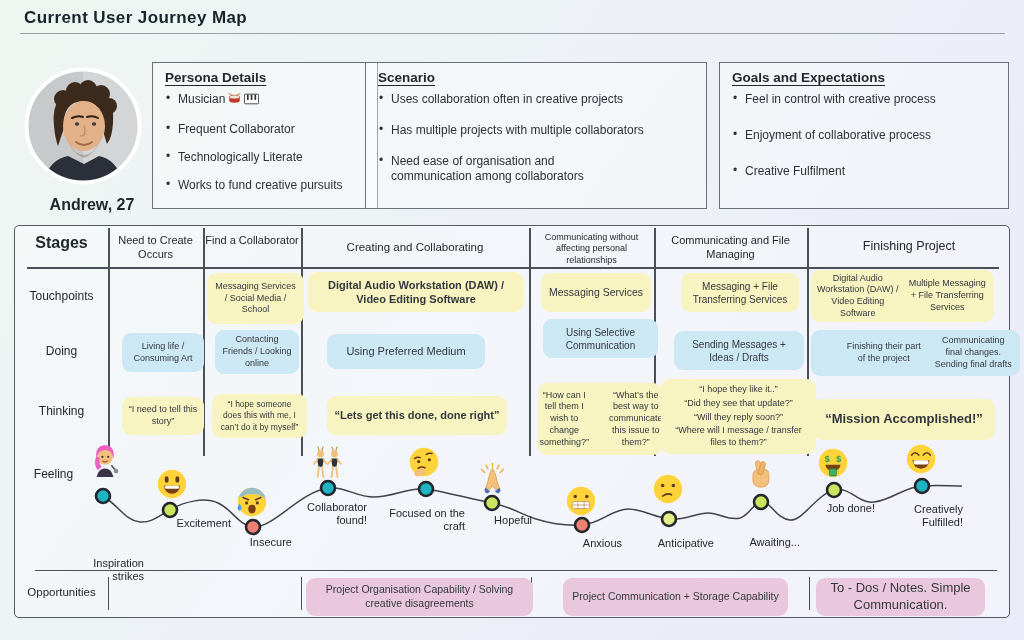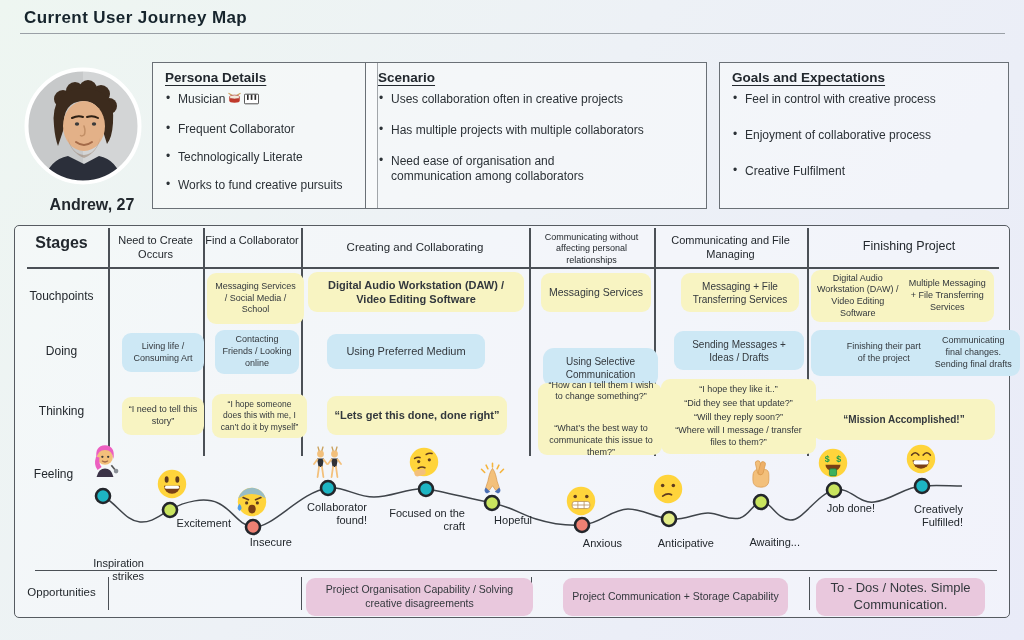--- a/index.html
+++ b/index.html
@@ -140,41 +140,41 @@
     <div class="tag y" style="left:526px;top:47px;width:98px;height:33px;font-size:10.5px;">Messaging Services</div>
     <div class="tag y" style="left:666px;top:47px;width:106px;height:33px;font-size:10px;">Messaging + File Transferring Services</div>
     <div class="tag y tag2" style="left:796px;top:44px;width:171px;height:46px;font-size:9px;">
       <span>Digital Audio Workstation (DAW) / Video Editing Software</span>
         <span>Multiple Messaging + File Transferring Services</span>
     </div>
 
     <div class="tag b" style="left:107px;top:107px;width:70px;height:33px;font-size:9px;">Living life / Consuming Art</div>
     <div class="tag b" style="left:200px;top:104px;width:72px;height:38px;font-size:9px;">Contacting Friends / Looking online</div>
     <div class="tag b" style="left:312px;top:108px;width:146px;height:29px;font-size:11px;">Using Preferred Medium</div>
-    <div class="tag b" style="left:528px;top:122px;width:103px;height:33px;font-size:10px;border-radius:11px;">Using Selective Communication</div>
+    <div class="tag b" style="left:528px;top:93px;width:103px;height:33px;font-size:10px;">Using Selective Communication</div>
     <div class="tag b" style="left:659px;top:105px;width:118px;height:33px;font-size:10px;">Sending Messages + Ideas / Drafts</div>
     <div class="tag b tag2" style="left:796px;top:104px;width:171px;height:40px;font-size:9px;padding-left:32px;">
       <span>Finishing their part of the project</span>
         <span>Communicating final changes. Sending final drafts</span>
     </div>
 
     <div class="tag y" style="left:107px;top:171px;width:70px;height:32px;font-size:9px;">“I need to tell this story”</div>
     <div class="tag y" style="left:197px;top:168px;width:83px;height:38px;font-size:8.5px;">“I hope someone does this with me, I can’t do it by myself”</div>
     <div class="tag y" style="left:312px;top:170px;width:168px;height:33px;font-size:11px;font-weight:600;">“Lets get this done, done right”</div>
-    <div class="tag y" style="left:523px;top:157px;width:110px;height:66px;font-size:9px;flex-direction:column;gap:20px;padding-left:8px;">
+    <div class="tag y" style="left:523px;top:157px;width:110px;height:66px;font-size:9px;flex-direction:row;gap:20px;padding-left:8px;">
       <span>“How can I tell them I wish to change something?”</span>
         <span>“What’s the best way to communicate this issue to them?”</span>
     </div>
     <div class="tag y" style="left:646px;top:153px;width:143px;height:69px;font-size:9px;flex-direction:column;gap:2px;">
       <span>“I hope they like it..”</span>
         <span>“Did they see that update?”</span>
       <span>“Will they reply soon?”</span>
         <span>“Where will I message / transfer files to them?”</span>
     </div>
-    <div class="tag y" style="left:798px;top:173px;width:170px;height:35px;font-size:10px;font-weight:600;text-align:center;">“Mission Accomplished!”</div>
+    <div class="tag y" style="left:798px;top:173px;width:170px;height:35px;font-size:13px;font-weight:600;text-align:center;">“Mission Accomplished!”</div>
 
     <div id="opp-rule"></div>
     <div class="opp-tick" style="left:93px;"></div>
     <div class="opp-tick" style="left:286px;"></div>
     <div class="opp-tick" style="left:516px;"></div>
     <div class="opp-tick" style="left:794px;"></div>
     <div class="tag p" style="left:291px;top:352px;width:215px;height:32px;font-size:10.5px;">Project Organisation Capability / Solving creative disagreements</div>
     <div class="tag p" style="left:548px;top:352px;width:213px;height:32px;font-size:10.5px;">Project Communication + Storage Capability</div>
     <div class="tag p" style="left:801px;top:352px;width:157px;height:32px;font-size:13px;">To - Dos / Notes. Simple Communication.</div>
   </div>

